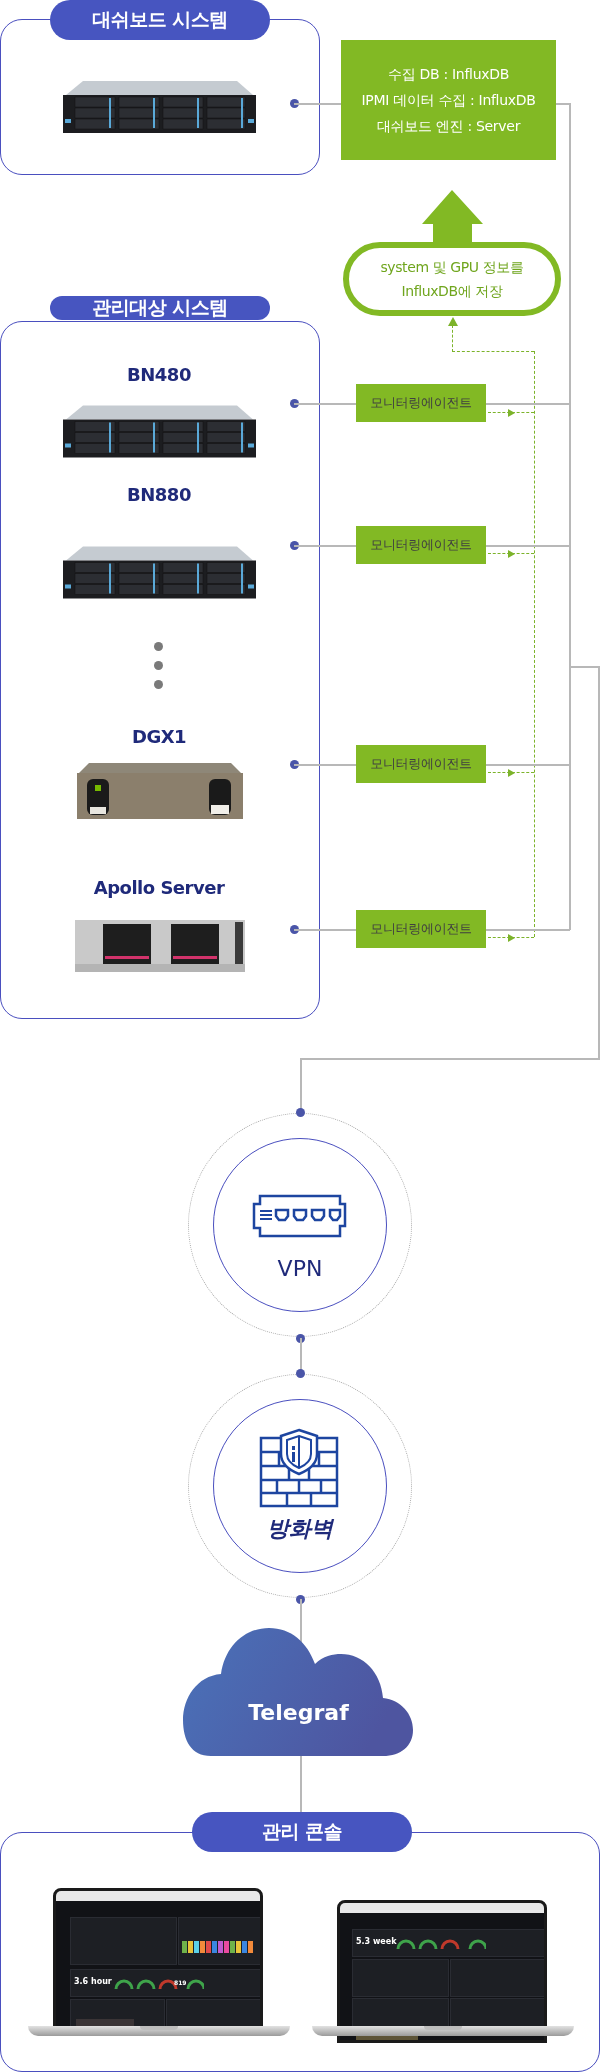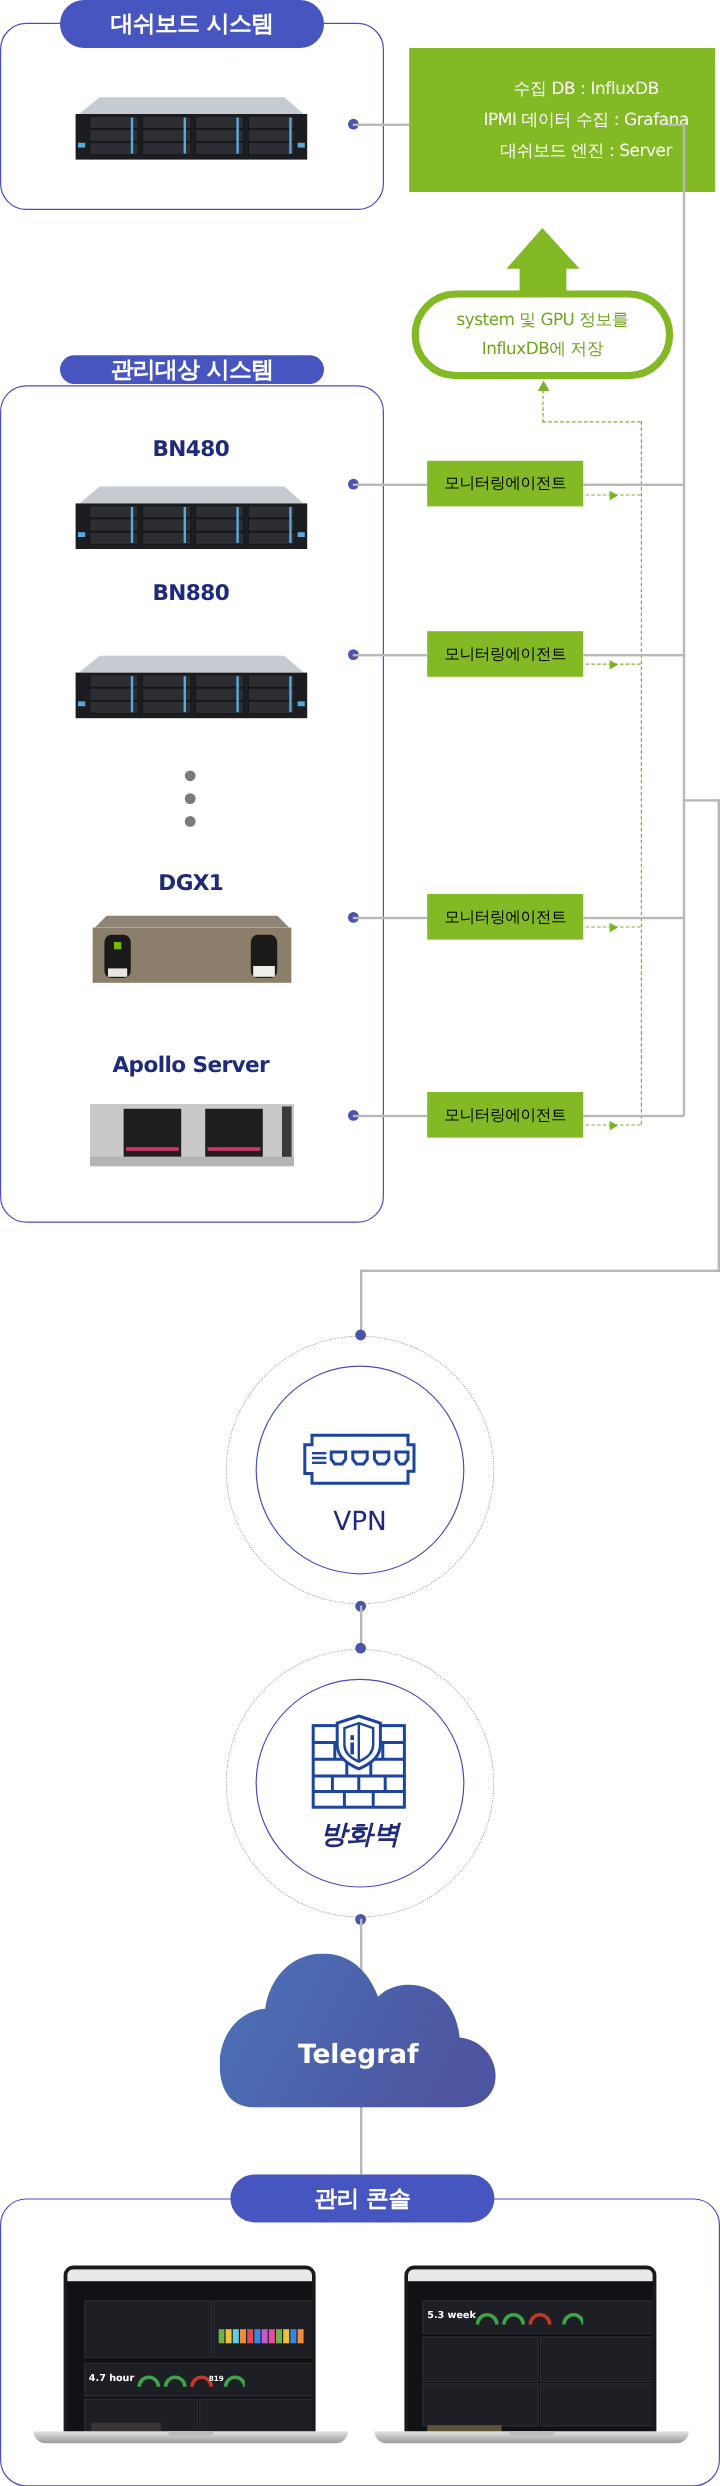--- a/index.html
+++ b/index.html
@@ -1,28 +1,28 @@
 <!DOCTYPE html>
 <html><head>
 <meta charset="utf-8">
 <style>
   html,body{margin:0;padding:0;background:#fff;}
   body{width:600px;height:2072px;position:relative;overflow:hidden;font-family:"Liberation Sans","DejaVu Sans",sans-serif;}
   .abs{position:absolute;}
   .group-box{position:absolute;border:1.5px solid #4a4fbf;border-radius:22px;box-sizing:border-box;}
   .pill{position:absolute;background:#4755c0;color:#fff;border-radius:24px;font-weight:bold;font-size:19px;display:flex;align-items:center;justify-content:center;letter-spacing:-0.5px;font-family:"DejaVu Sans",sans-serif;}
   .server-label{position:absolute;left:0;width:318px;text-align:center;color:#1f2a7a;font-weight:bold;font-size:18px;letter-spacing:-0.5px;font-family:"DejaVu Sans",sans-serif;}
-  .agent{position:absolute;left:356px;width:130px;height:38px;background:#82b924;color:#000000;font-size:13px;display:flex;align-items:center;justify-content:center;letter-spacing:-0.3px;font-family:"DejaVu Sans",sans-serif;}
+  .agent{position:absolute;left:356px;width:130px;height:38px;background:#82b924;color:#404040;font-size:13px;display:flex;align-items:center;justify-content:center;letter-spacing:-0.3px;font-family:"DejaVu Sans",sans-serif;}
   .dot{position:absolute;width:9px;height:9px;border-radius:50%;background:#4a55a8;}
   .gline-h{position:absolute;height:1.5px;background:#b8b8b8;}
   .gline-v{position:absolute;width:1.5px;background:#b8b8b8;}
   .dash-h{position:absolute;height:0;border-top:1.5px dashed #7cb32a;}
   .dash-v{position:absolute;width:0;border-left:1.5px dashed #7cb32a;}
   .tri-r{position:absolute;width:0;height:0;border-top:4px solid transparent;border-bottom:4px solid transparent;border-left:7px solid #7cb32a;}
-  .db-box{position:absolute;left:341px;top:40px;width:215px;height:120px;background:#82b924;color:#fff;font-size:14px;line-height:26px;display:flex;flex-direction:column;align-items:center;justify-content:center;font-family:"DejaVu Sans",sans-serif;letter-spacing:-0.3px;padding-left:40px;}
+  .db-box{position:absolute;left:341px;top:40px;width:215px;height:120px;background:#82b924;color:#fff;font-size:14px;line-height:26px;display:flex;flex-direction:column;align-items:center;justify-content:center;font-family:"DejaVu Sans",sans-serif;letter-spacing:-0.3px;}
   .store-pill{position:absolute;left:343px;top:242px;width:218px;height:74px;border:6px solid #82b924;border-radius:40px;box-sizing:border-box;color:#6fa51d;font-size:14px;line-height:24px;display:flex;flex-direction:column;align-items:center;justify-content:center;font-family:"DejaVu Sans",sans-serif;letter-spacing:-0.4px;}
   .ellipsis-dot{position:absolute;left:154px;width:9px;height:9px;border-radius:50%;background:#7a7a7a;}
   .outer-ring{position:absolute;width:224px;height:224px;border:1.5px dotted #aaa;border-radius:50%;box-sizing:border-box;}
   .inner-ring{position:absolute;width:174px;height:174px;border:1.5px solid #4a4fbf;border-radius:50%;box-sizing:border-box;background:#fff;}
   .node-label{position:absolute;width:174px;text-align:center;color:#1f2a7a;font-size:22px;font-family:"DejaVu Sans",sans-serif;}
   .laptop{position:absolute;}
   .screen{position:absolute;background:#111216;border:3px solid #1a1a1a;border-radius:8px 8px 0 0;box-sizing:border-box;overflow:hidden;}
   .browserbar{position:absolute;left:0;right:0;top:0;height:10px;background:#e8e8e8;}
   .panel{position:absolute;background:#1d1f24;border:1px solid #2a2c33;}
   .base{position:absolute;height:10px;background:linear-gradient(#e2e2e2,#9b9b9b);border-radius:0 0 30px 30px;}
@@ -59,21 +59,21 @@
       <rect x="180" y="19" width="2" height="30"></rect>
       <rect x="4" y="40" width="6" height="4"></rect>
       <rect x="187" y="40" width="6" height="4"></rect>
     </g>
 </svg>
 <div class="dot" style="left:290px;top:99px"></div>
 <div class="gline-h" style="left:294px;top:103px;width:47px"></div>
 
 <div class="db-box">
   <div>수집 DB : InfluxDB</div>
-  <div>IPMI 데이터 수집 : Grafana</div>
+  <div>IPMI 데이터 수집 : InfluxDB</div>
   <div>대쉬보드 엔진 : Server</div>
 </div>
 <div class="gline-h" style="left:556px;top:103px;width:14px"></div>
 <div class="gline-v" style="left:569px;top:103px;height:827px"></div>
 
 <svg class="abs" style="left:422px;top:190px" width="62" height="54" viewBox="0 0 62 54">
   <polygon points="30,0 61,34 50,34 50,54 11,54 11,34 0,34" fill="#82b924"></polygon>
 </svg>
 <div class="store-pill">
   <div>system 및 GPU 정보를</div>
@@ -281,40 +281,40 @@
         <rect x="24" y="2" width="5" height="12" fill="#e04a4a"></rect>
         <rect x="30" y="2" width="5" height="12" fill="#3a86e0"></rect>
         <rect x="36" y="2" width="5" height="12" fill="#c05bd0"></rect>
         <rect x="42" y="2" width="5" height="12" fill="#e84aa0"></rect>
         <rect x="48" y="2" width="5" height="12" fill="#6fb24a"></rect>
         <rect x="54" y="2" width="5" height="12" fill="#e9c33a"></rect>
         <rect x="60" y="2" width="5" height="12" fill="#3a86e0"></rect>
         <rect x="66" y="2" width="5" height="12" fill="#f28a3b"></rect>
     </svg>
     <div class="panel" style="left:14px;top:78px;width:190px;height:26px;"></div>
-    <div class="stat" style="left:18px;top:86px;">4.7 hour</div>
+    <div class="stat" style="left:18px;top:86px;">3.6 hour</div>
     <svg class="abs" style="left:58px;top:84px" width="90" height="16" viewBox="0 0 90 16">
       <g fill="none" stroke-width="3">
           <path d="M2,14 A8,8 0 0 1 18,14" stroke="#3ea34a"></path>
           <path d="M24,14 A8,8 0 0 1 40,14" stroke="#3ea34a"></path>
           <path d="M46,14 A8,8 0 0 1 62,14" stroke="#c0392b"></path>
           <path d="M74,14 A8,8 0 0 1 90,14" stroke="#3ea34a"></path>
         </g>
     </svg>
     <div class="stat" style="left:118px;top:88px;font-size:6px;">819</div>
     <div class="panel" style="left:14px;top:108px;width:93px;height:32px;"></div>
     <div class="panel" style="left:110px;top:108px;width:94px;height:32px;"></div>
     <div class="abs" style="left:20px;top:128px;width:58px;height:7px;background:#3a3436;"></div>
   </div>
   <div class="base" style="left:0;top:138px;width:262px;"></div>
   <div class="notch" style="left:112px;top:138px;width:38px;"></div>
 </div>
 
 <div class="laptop" style="left:312px;top:1888px;width:262px;height:150px;">
-  <div class="screen" style="left:25px;top:0;width:210px;height:143px;">
+  <div class="screen" style="left:25px;top:12px;width:210px;height:143px;">
     <div class="browserbar"></div>
     <div class="panel" style="left:12px;top:26px;width:192px;height:26px;"></div>
     <div class="stat" style="left:16px;top:34px;">5.3 week</div>
     <svg class="abs" style="left:56px;top:32px" width="90" height="16" viewBox="0 0 90 16">
       <g fill="none" stroke-width="3">
           <path d="M2,14 A8,8 0 0 1 18,14" stroke="#3ea34a"></path>
           <path d="M24,14 A8,8 0 0 1 40,14" stroke="#3ea34a"></path>
           <path d="M46,14 A8,8 0 0 1 62,14" stroke="#c0392b"></path>
           <path d="M74,14 A8,8 0 0 1 90,14" stroke="#3ea34a"></path>
         </g>

